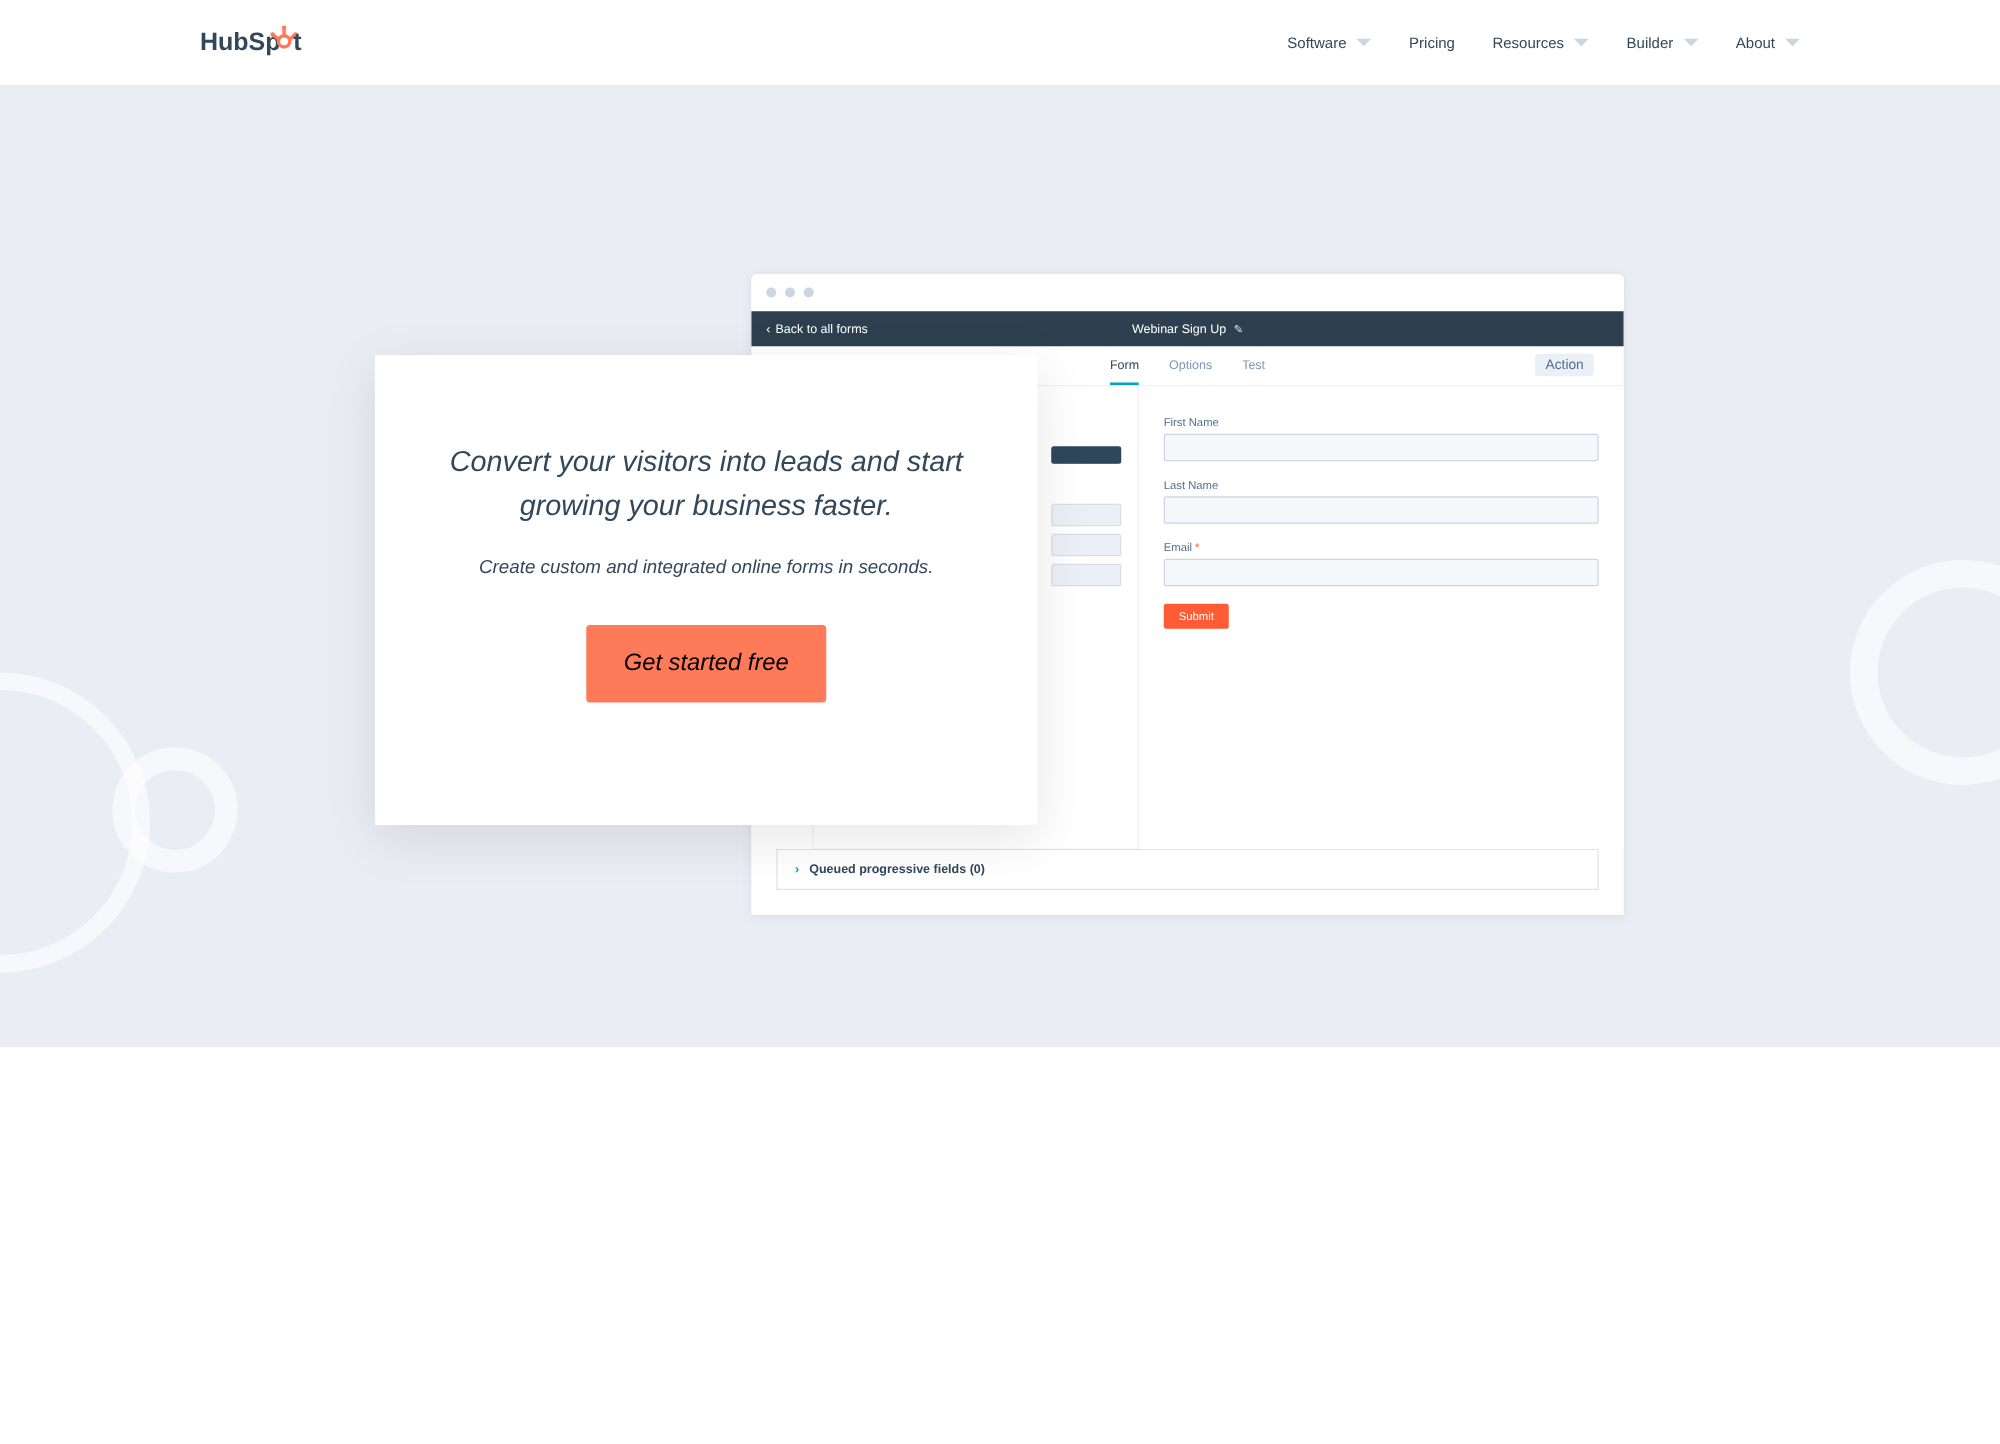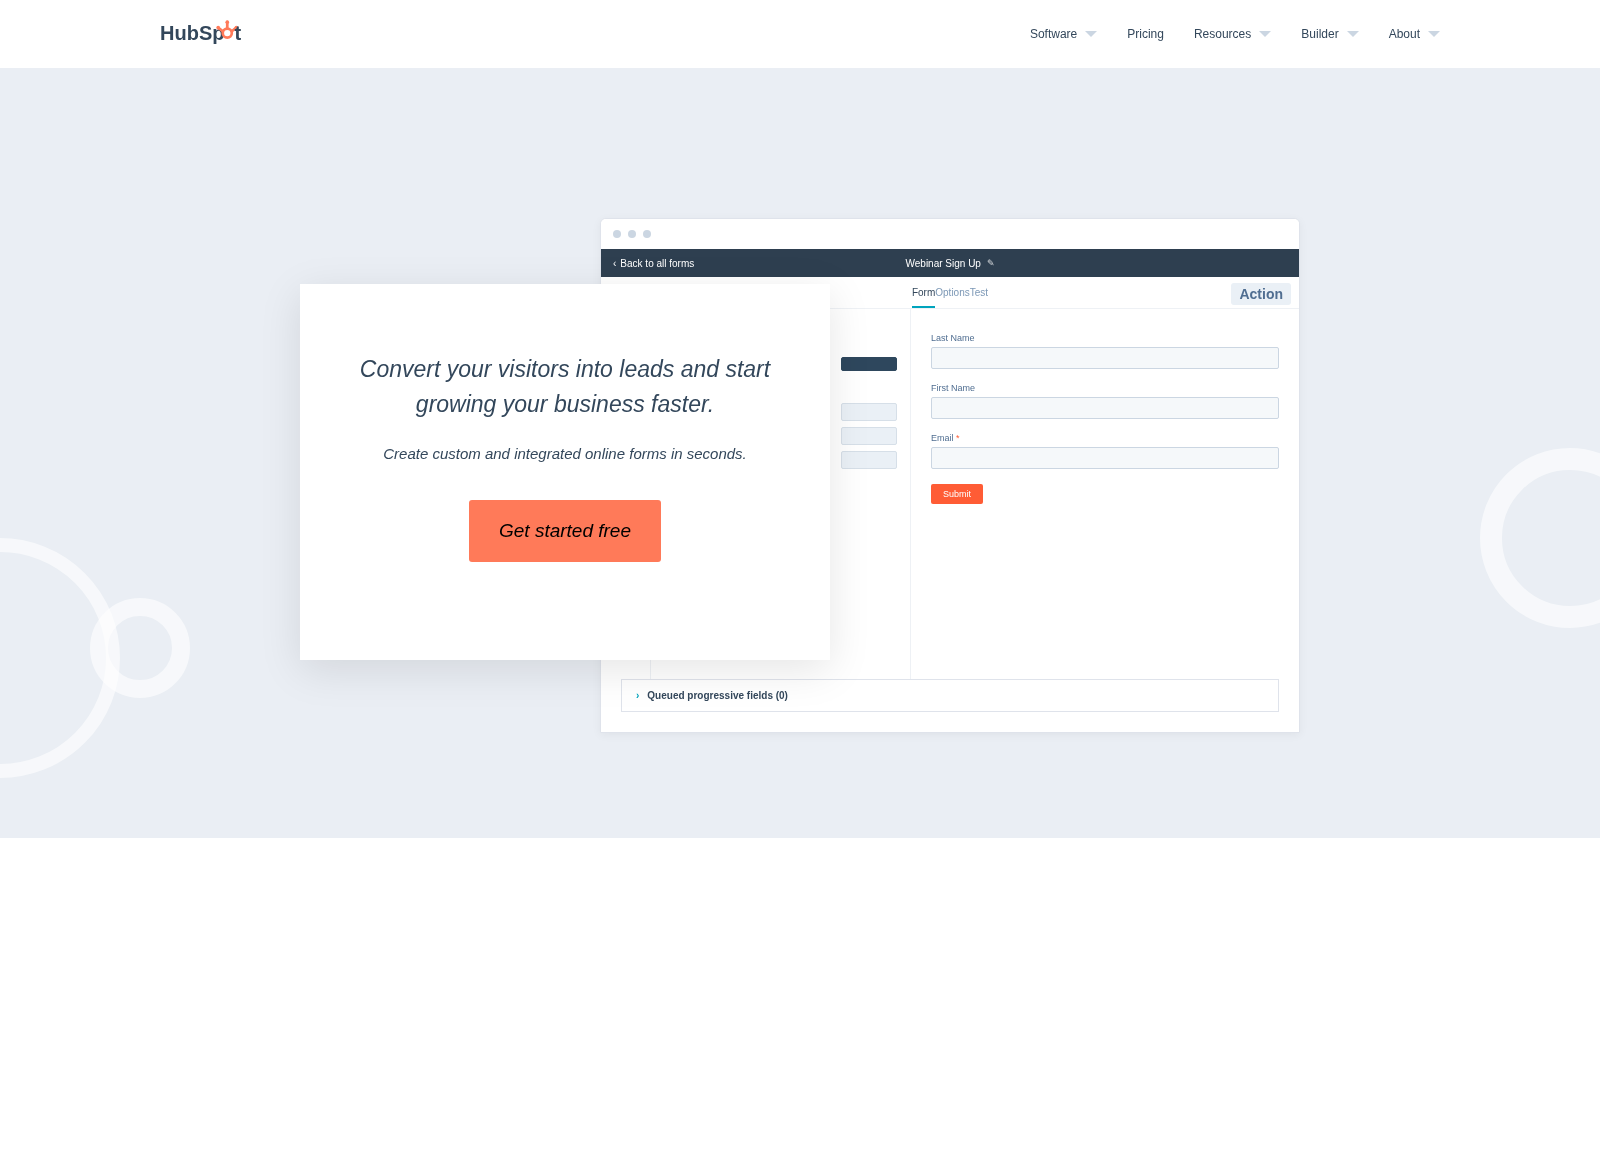--- a/index.html
+++ b/index.html
@@ -25,24 +25,24 @@
   
   .browser { position: absolute; right: 0; top: 0; width: 700px; background: #fff; border: 1px solid #dfe3eb; border-radius: 6px 6px 0 0; box-shadow: 0 2px 10px rgba(0,0,0,0.05); overflow: hidden; }
   .browser-chrome { background: #fff; height: 30px; display: flex; align-items: center; padding: 0 12px; gap: 7px; }
   .browser-dot { width: 8px; height: 8px; border-radius: 50%; background: #cbd6e2; }
   .app-bar { background: #2e3f50; height: 28px; display: flex; align-items: center; padding: 0 12px; color: #fff; font-size: 10px; position: relative; }
   .back-link { display: flex; align-items: center; gap: 4px; }
   .back-chevron { font-size: 10px; }
   .app-title { position: absolute; left: 50%; transform: translateX(-50%); display:flex; align-items:center; gap:6px;justify-content:flex-end; }
   .pencil-icon { font-size: 9px; opacity: 0.8; }
   
-  .tabs-row { display: flex; justify-content: center; padding: 10px 0 0; font-size: 10px; color: #7c98b6; border-bottom: 1px solid #eef1f5; position: relative; }
+  .tabs-row { display: flex; justify-content: center; gap: 24px; padding: 10px 0 0; font-size: 10px; color: #7c98b6; border-bottom: 1px solid #eef1f5; position: relative; }
   .tab { padding-bottom: 8px; }
   .tab.active { color: #33475b; border-bottom: 2px solid #00a4bd; }
-  .action-btn { position:absolute; right:8px; top:6px; background:#eaf0f6; color:#506e91; font-size:14px; padding:3px 8px; border-radius:3px;font-weight:bold; }
+  .action-btn { position:absolute; right:24px; top:6px; background:#eaf0f6; color:#506e91; font-size:11px; padding:3px 8px; border-radius:3px; }
   
   .form-builder { display: flex; height: 370px; }
   .sidebar-panel { width: 50px; background: #fff; border-right: 1px solid #eef1f5; }
   .side-blocks { position:absolute; left:225px; top:130px; width:60px; }
   .side-block { height:18px; background:#eaf0f6; border:1px solid #d6dfe8; margin-bottom:6px; border-radius:2px; }
   .side-block.dark { background:#2e475d; border-color:#2e475d; height:14px; }
   
   .form-canvas { flex: 1; padding: 24px 20px; background:#fff; }
   .form-field { margin-bottom: 14px; }
   .form-field label { font-size: 9px; color: #506e91; display: block; margin-bottom: 4px; }
@@ -142,25 +142,25 @@
           <div class="side-blocks" style="position:static; margin:48px 10px 0 190px; width:56px;">
             <div class="side-block dark"></div>
             <div style="height:26px"></div>
             <div class="side-block"></div>
             <div class="side-block"></div>
             <div class="side-block"></div>
           </div>
         </div>
         <div class="form-canvas">
           <div class="form-field">
-            <label>Last Name</label>
+            <label>First Name</label>
             <div class="form-input"></div>
           </div>
           <div class="form-field">
-            <label>First Name</label>
+            <label>Last Name</label>
             <div class="form-input"></div>
           </div>
           <div class="form-field">
             <label><span>Email</span> <span class="req">*</span></label>
             <div class="form-input"></div>
           </div>
           <button class="submit-btn">Submit</button>
         </div>
       </div>
       <div class="queued-bar">

